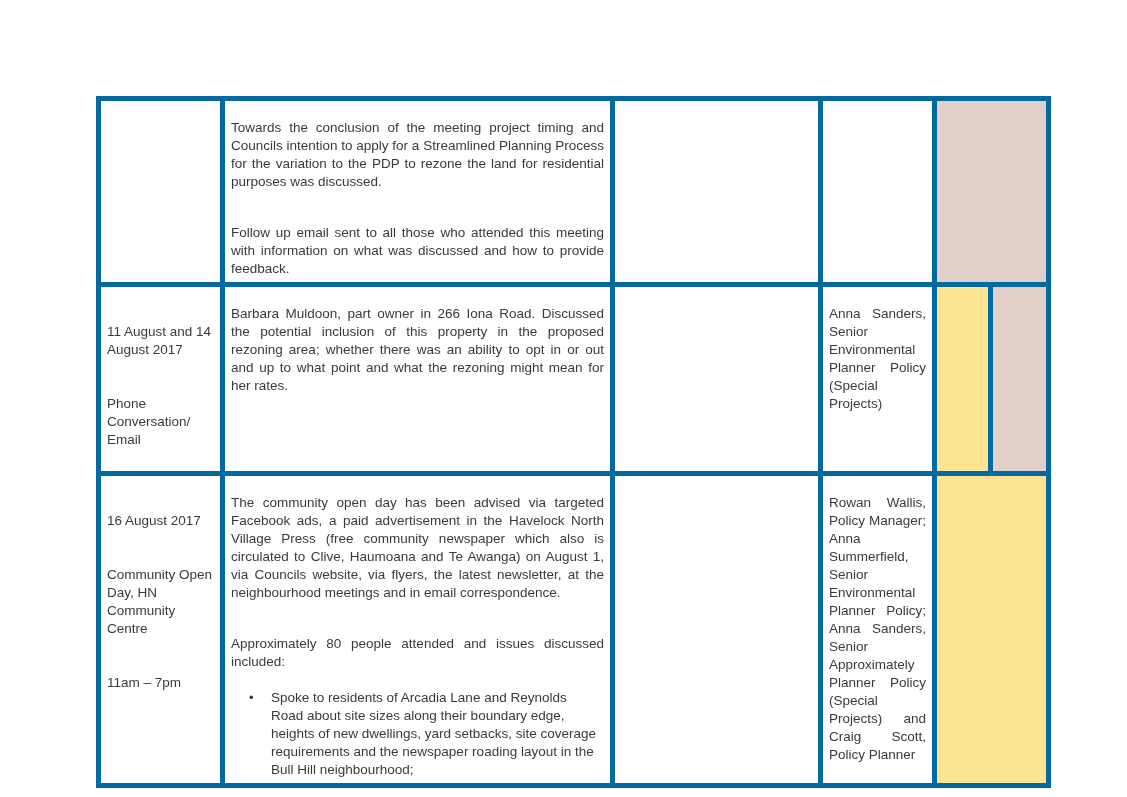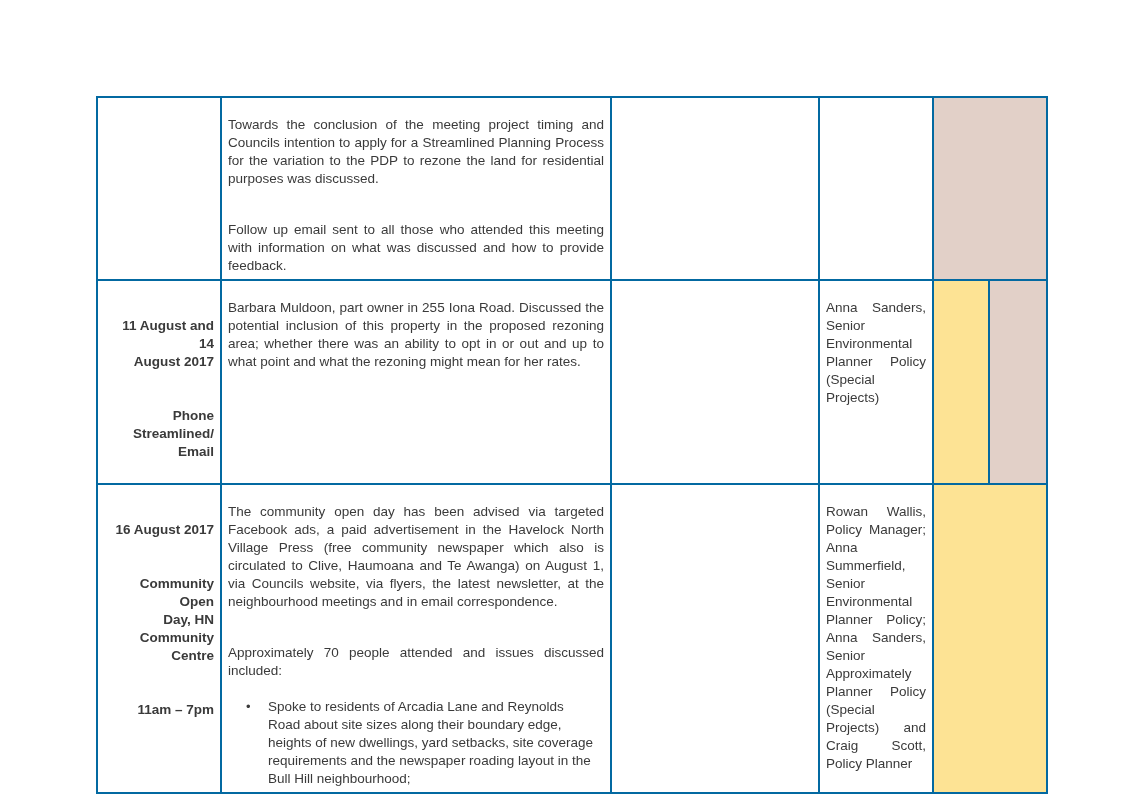--- a/index.html
+++ b/index.html
@@ -13,33 +13,33 @@
     position: absolute;
     left: 96px; top: 96px;
     width: 950px;
     border-collapse: collapse;
     table-layout: fixed;
     font-size: 13.5px;
     line-height: 18px;
     color: #3a3a3a;
   }
   .doc-table td {
-    border: 2px solid #0369a1;
+    border: 5px solid #0369a1;
     vertical-align: top;
     padding: 18px 6px 4px 6px;
     overflow: hidden;
   }
   tr.r1 { height: 178px; }
   tr.r2 { height: 128px; }
   tr.r3 { height: 290px; }
 
   .date-cell {
-    font-weight: bold;
+    font-weight: normal;
     white-space: pre-line;
-    text-align: right;
+    text-align: left;
   }
   .date-block { margin: 0; }
   .gap { margin-top: 18px; }
 
   .desc-cell p {
     margin: 0;
     text-align: justify;
   }
   .desc-cell p.para-gap { margin-top: 33px; }
   .first-para-offset { margin-top: 13px; }
@@ -86,44 +86,44 @@
     <td></td>
     <td class="staff-cell"></td>
     <td class="status-cell" colspan="2" style="background-color: rgb(226, 208, 200);"></td>
   </tr>
 
   <tr class="r2">
     <td class="date-cell">
       <div class="date-block">11 August and 14
 August 2017</div>
       <div class="date-block gap">Phone
-Streamlined/
+Conversation/
 Email</div>
     </td>
     <td class="desc-cell">
-      <p>Barbara Muldoon, part owner in 255 Iona Road.  Discussed the potential inclusion of this property in the proposed rezoning area; whether there was an ability to opt in or out and up to what point and what the rezoning might mean for her rates.</p>
+      <p>Barbara Muldoon, part owner in 266 Iona Road.  Discussed the potential inclusion of this property in the proposed rezoning area; whether there was an ability to opt in or out and up to what point and what the rezoning might mean for her rates.</p>
     </td>
     <td></td>
     <td class="staff-cell">Anna Sanders, Senior Environmental Planner Policy (Special Projects)</td>
     <td class="status-cell" style="background-color: rgb(253, 227, 148);"></td>
     <td class="status-cell" style="background-color: rgb(226, 208, 200);"></td>
   </tr>
 
   <tr class="r3">
     <td class="date-cell">
       <div class="date-block">16 August 2017</div>
       <div class="date-block gap">Community Open
 Day, HN
 Community
 Centre</div>
       <div class="date-block gap">11am – 7pm</div>
     </td>
     <td class="desc-cell">
       <p>The community open day has been advised via targeted Facebook ads, a paid advertisement in the Havelock North Village Press (free community newspaper which also is circulated to Clive, Haumoana and Te Awanga) on August 1, via Councils website, via flyers, the latest newsletter, at the neighbourhood meetings and in email correspondence.</p>
-      <p class="para-gap">Approximately 70 people attended and issues discussed included:</p>
+      <p class="para-gap">Approximately 80 people attended and issues discussed included:</p>
       <div class="bullet-item">
         <span class="bullet-marker">•</span>
         <span class="bullet-text">Spoke to residents of Arcadia Lane and Reynolds Road about site sizes along their boundary edge, heights of new dwellings, yard setbacks, site coverage requirements and the newspaper roading layout in the Bull Hill neighbourhood;</span>
       </div>
     </td>
     <td></td>
     <td class="staff-cell">Rowan Wallis, Policy Manager; Anna Summerfield, Senior Environmental Planner Policy; Anna Sanders, Senior Approximately Planner Policy (Special Projects) and Craig Scott, Policy Planner</td>
     <td class="status-cell" colspan="2" style="background-color: rgb(253, 227, 148);"></td>
   </tr>
 </tbody>

